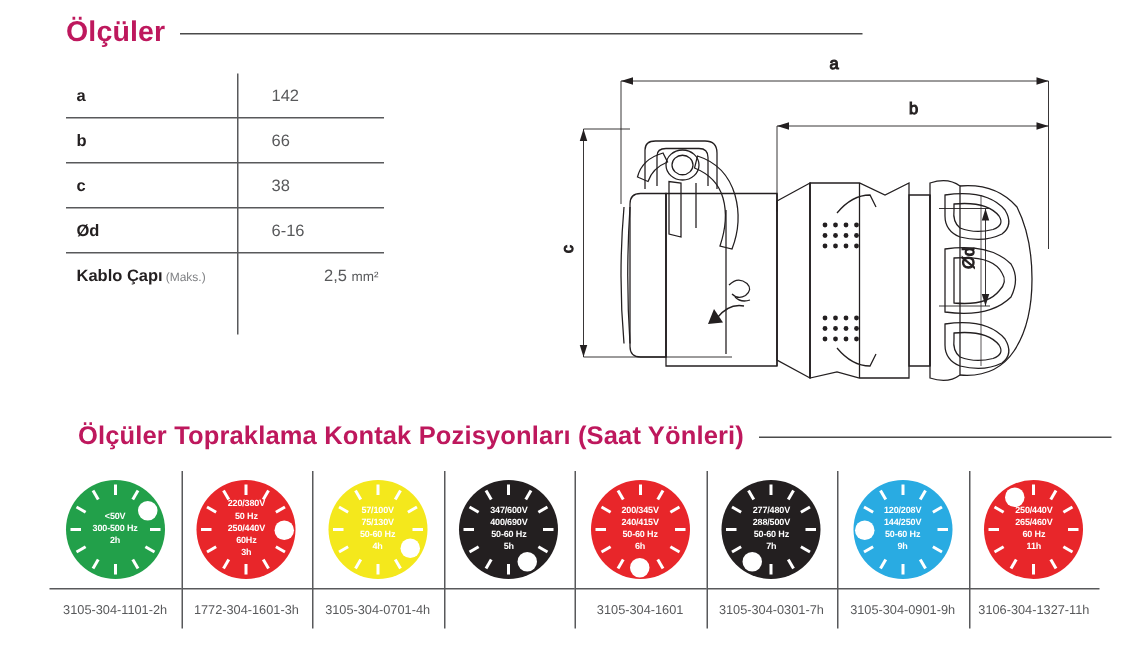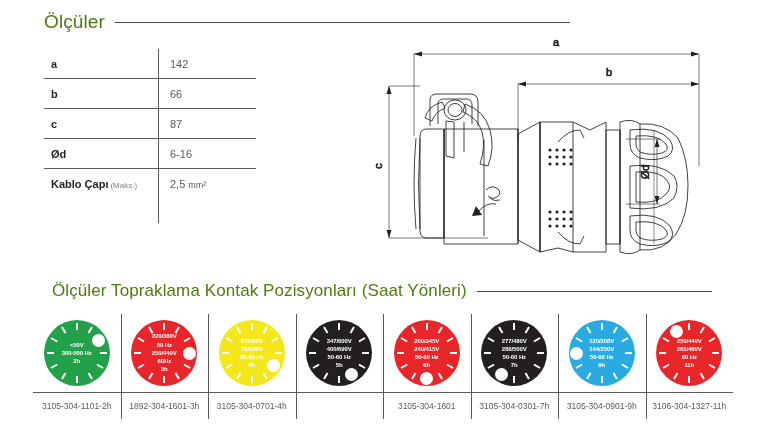--- a/index.html
+++ b/index.html
@@ -17,22 +17,22 @@
 
   
   .section-head {
     position: absolute;
     display: flex;
     align-items: center;
     gap: 10px;
     white-space: nowrap;
   }
   .section-head .htext {
-    color: #4d7c0f;
-    font-weight: normal;
+    color: #be185d;
+    font-weight: bold;
     letter-spacing: .1px;
   }
   .section-head .hrule {
     height: 1px;
     background: #4a4a4a;
     flex: 0 0 auto;
   }
 
   #head-olculer { left: 44px; top: 11px; }
   #head-olculer .htext { font-size: 19px; }
@@ -49,39 +49,39 @@
     top: 49px;
     width: 212px;
   }
   #dim-table .row {
     position: relative;
     height: 29px;
     display: flex;
     align-items: center;
     border-bottom: 1px solid #58595b;
   }
-  #dim-table .row:last-child { border-bottom: none; }
+  #dim-table .row:last-child { border-bottom: none; gap: 35px; }
   #dim-table .lbl {
     width: 114px;
     padding-left: 7px;
     box-sizing: border-box;
     font-size: 11px;
     font-weight: bold;
     color: #231f20;
     white-space: nowrap;
   }
   #dim-table .lbl .sub {
     font-weight: normal;
     font-size: 8px;
     color: #808285;
     margin-left: 2px;
   }
   #dim-table .val {
     flex: 1;
-    padding-left: 12px;
+    padding-left: 23px;
     font-size: 11px;
     color: #58595b;
   }
   #dim-table .val .unit { font-size: 9px; }
   #dim-table .vline {
     position: absolute;
     left: 114px;
     top: 0;
     width: 1px;
     height: 174px;
@@ -218,21 +218,21 @@
     </div>
     <div class="val">
       <span>66</span>
     </div>
   </div>
   <div class="row">
     <div class="lbl">
       <span>c</span>
     </div>
     <div class="val">
-      <span>87</span>
+      <span>38</span>
     </div>
   </div>
   <div class="row">
     <div class="lbl">
       <span>Ød</span>
     </div>
     <div class="val">
       <span>6-16</span>
     </div>
   </div>
@@ -425,21 +425,21 @@
           <div class="txt">
             <span>220/380V</span>
             <span>50 Hz</span>
             <span>250/440V</span>
             <span>60Hz</span>
             <span>3h</span>
           </div>
         </div>
       </div>
       <div class="part-sep"></div>
-      <div class="part-no">1892-304-1601-3h</div>
+      <div class="part-no">1772-304-1601-3h</div>
     </div>
     <div class="dial-cell">
       <div class="dial-wrap">
         <div class="dial" style="background: rgb(244, 232, 28);">
           <div class="ticks">
             <div class="tick" style="transform: rotate(0deg);"></div>
             <div class="tick" style="transform: rotate(30deg);"></div>
             <div class="tick" style="transform: rotate(60deg);"></div>
             <div class="tick" style="transform: rotate(90deg);"></div>
             <div class="tick" style="transform: rotate(120deg);"></div>

